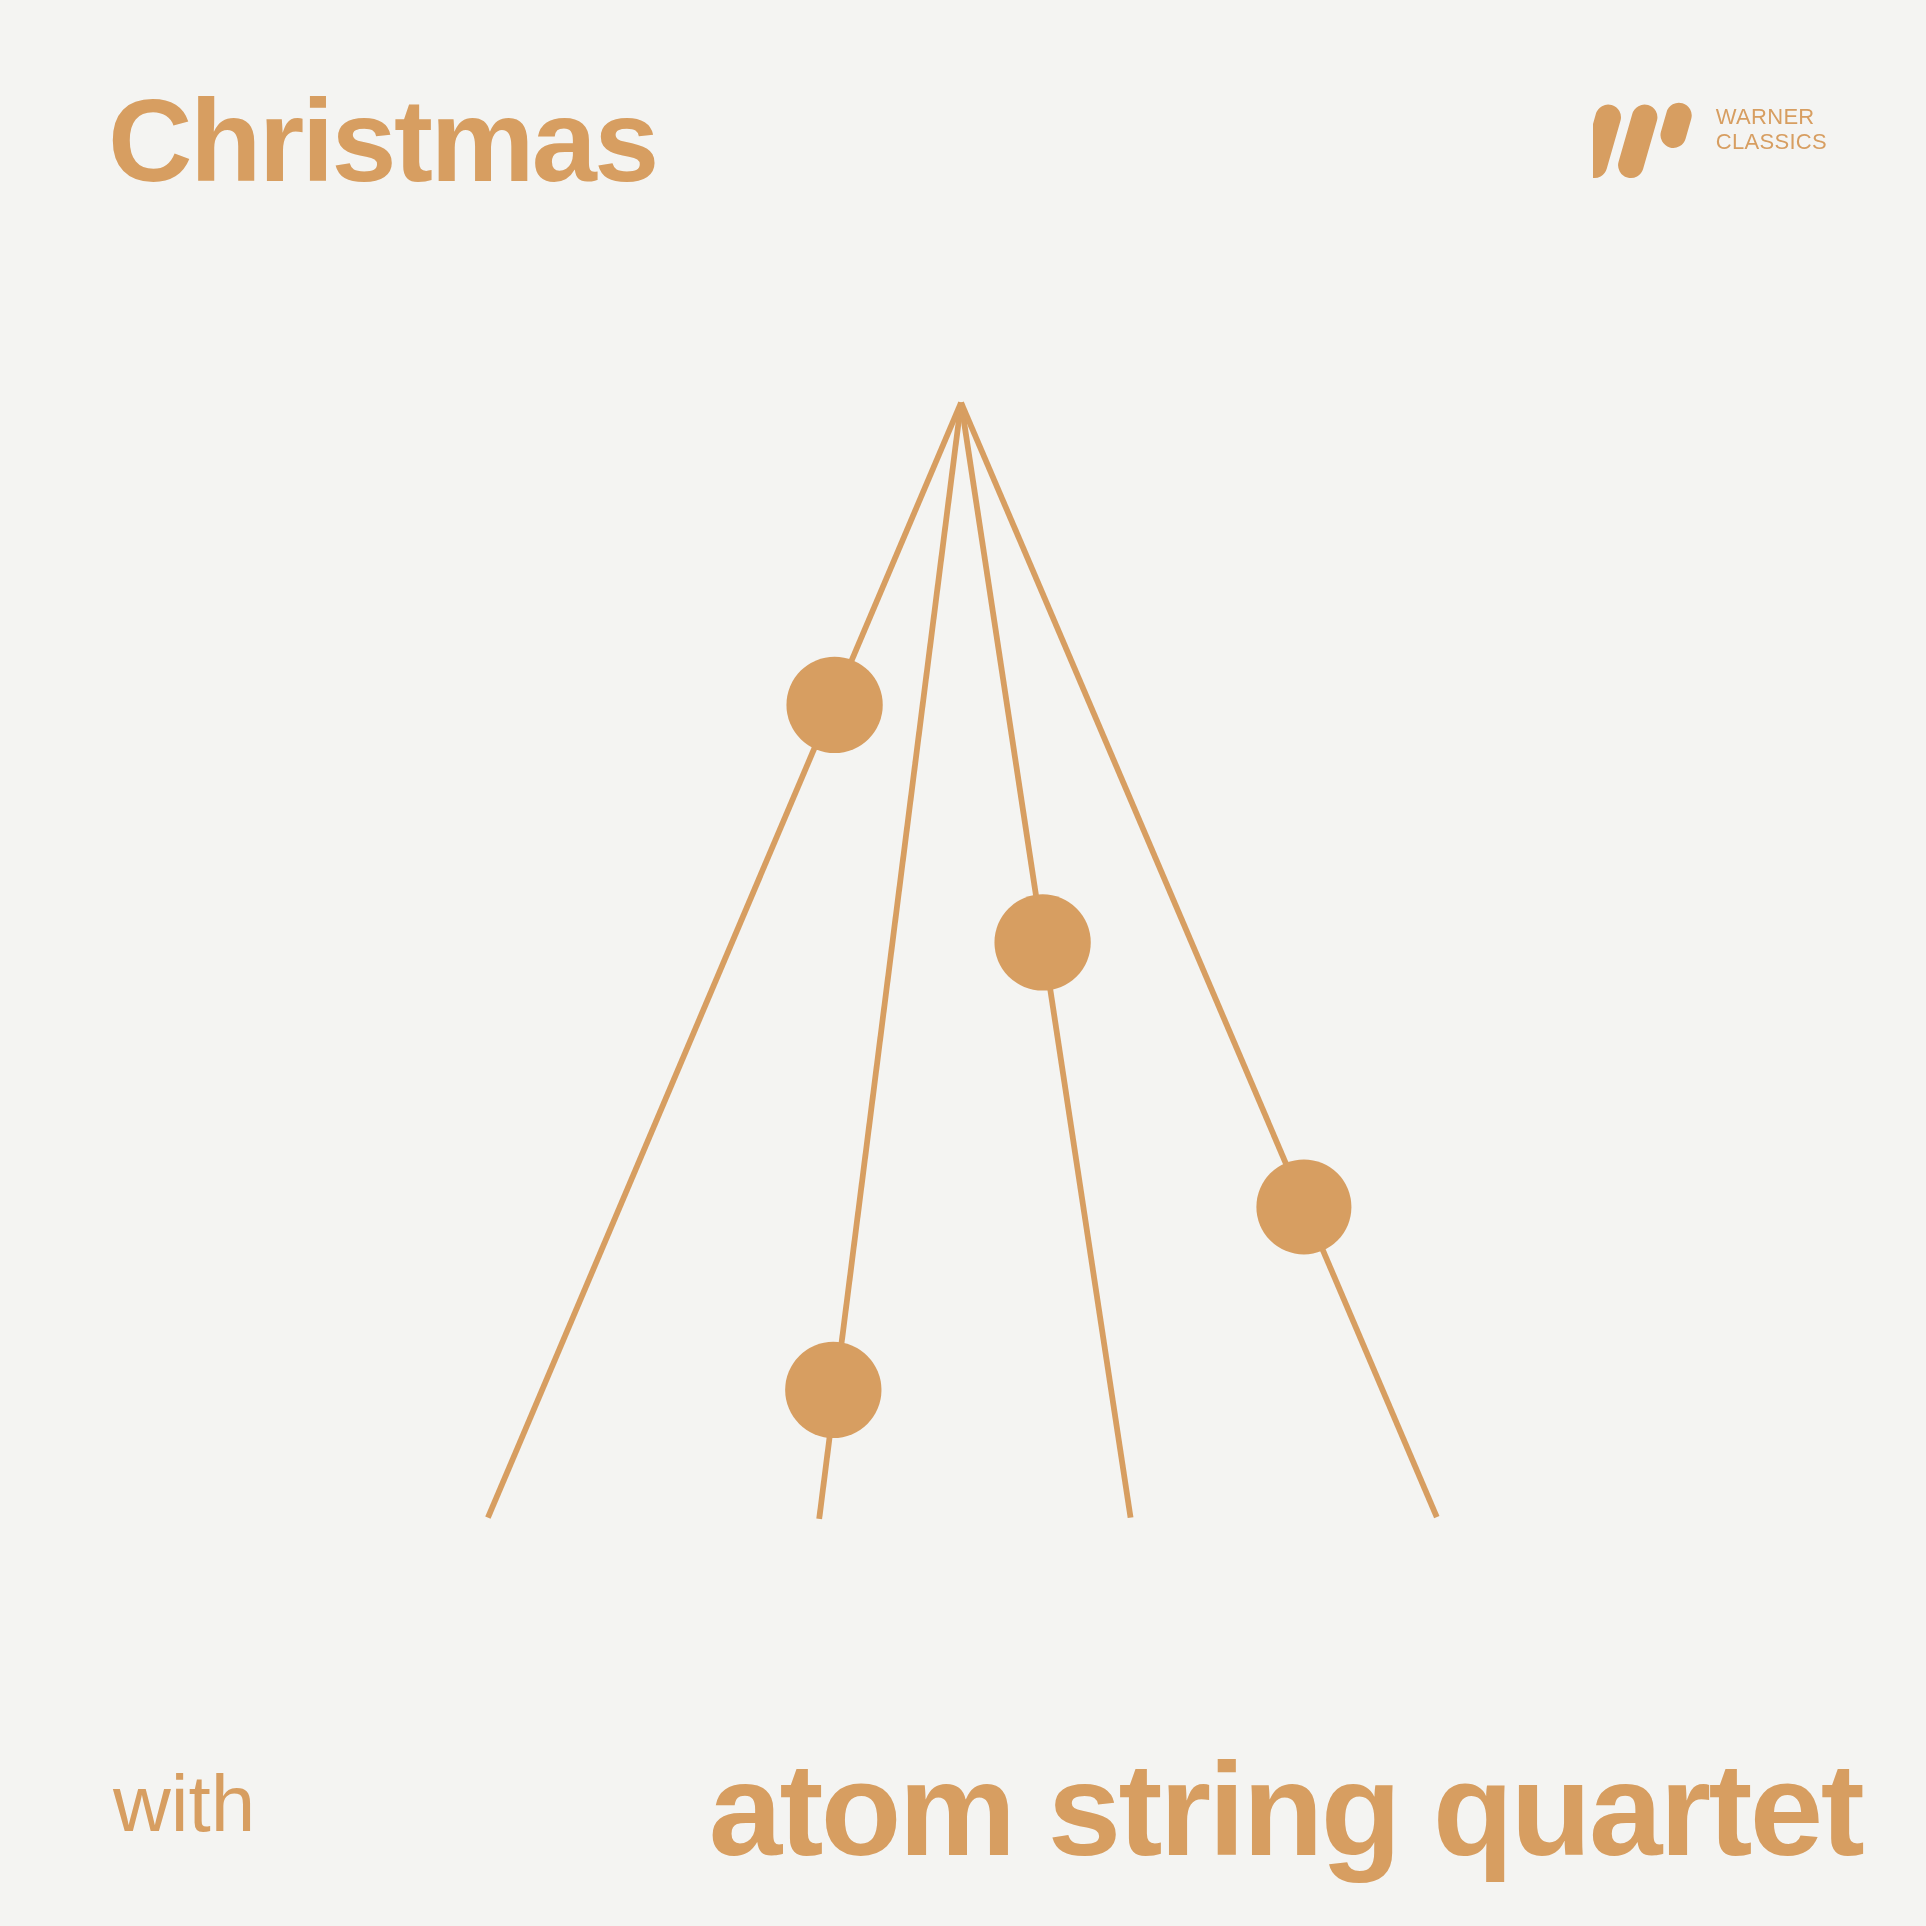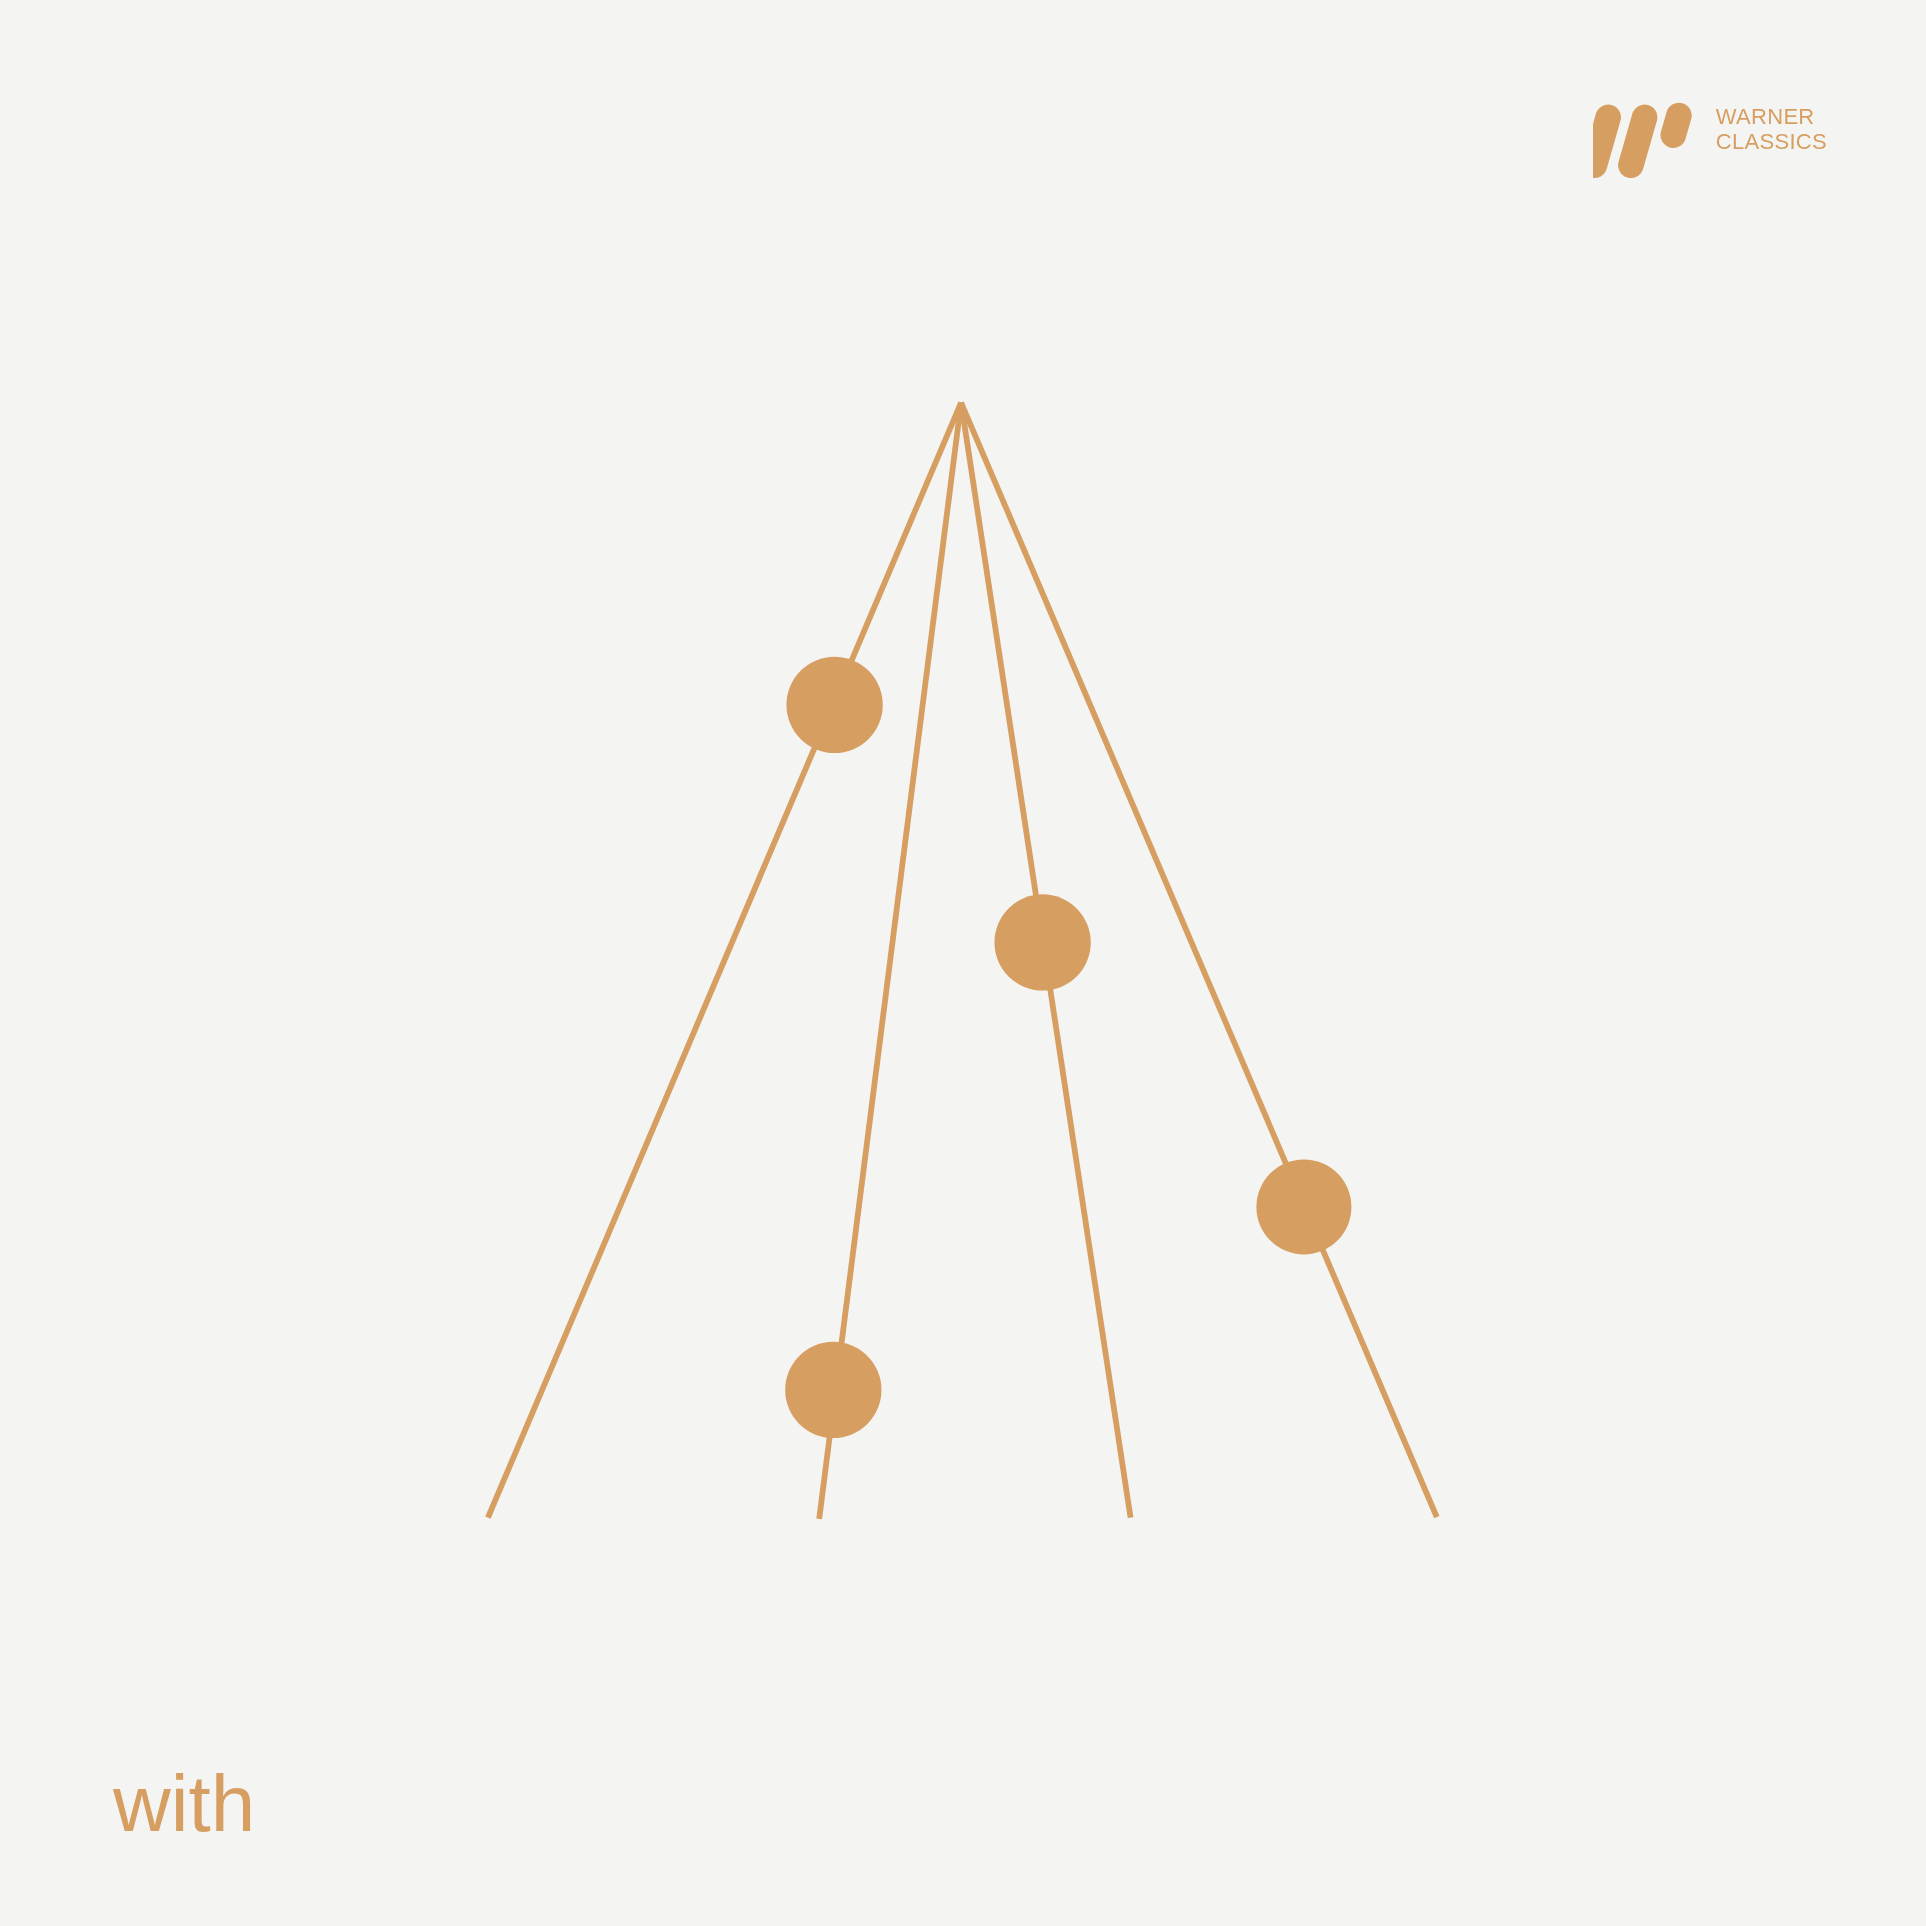--- a/index.html
+++ b/index.html
@@ -95,20 +95,21 @@
     text-align: right;
   }
 </style>
 </head>
 <body>
 
 <div id="cover">
 
   <div id="cover-bg"></div>
 
+  <div id="album-title">Christmas</div>
 
   <div id="label-logo">
     <svg id="label-logo-mark" viewBox="0 0 158 122" aria-hidden="true">
       <g fill="#d79e61">
         <rect x="-7" y="4" width="40" height="118" rx="20" ry="20" transform="rotate(16 13 63)"></rect>
         <rect x="50" y="4" width="40" height="118" rx="20" ry="20" transform="rotate(16 70 63)"></rect>
         <rect x="110" y="2" width="40" height="72" rx="20" ry="20" transform="rotate(16 130 38)"></rect>
       </g>
     </svg>
     <div id="label-logo-text">
@@ -127,15 +128,16 @@
     <g id="tree-ornaments">
         <circle cx="1300" cy="1098" r="75" fill="#d79e61"></circle>
         <circle cx="1624" cy="1468" r="75" fill="#d79e61"></circle>
         <circle cx="2031" cy="1880" r="74" fill="#d79e61"></circle>
         <circle cx="1298" cy="2165" r="75" fill="#d79e61"></circle>
       </g>
   </svg>
 
   <div id="credit-with">with</div>
 
+  <div id="artist-name">atom string quartet</div>
 
 </div>
 
 
 </body></html>

